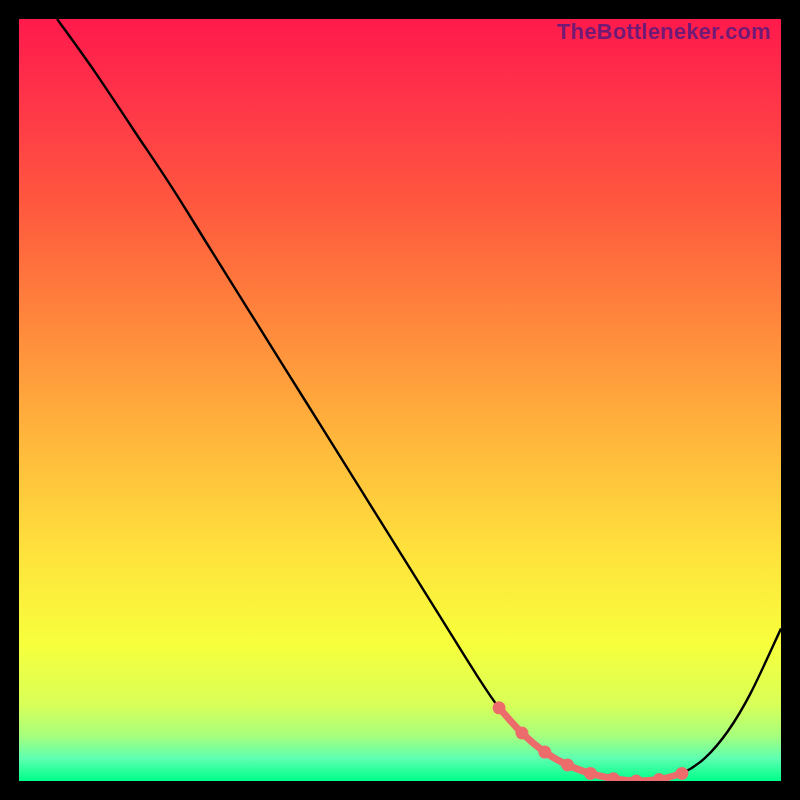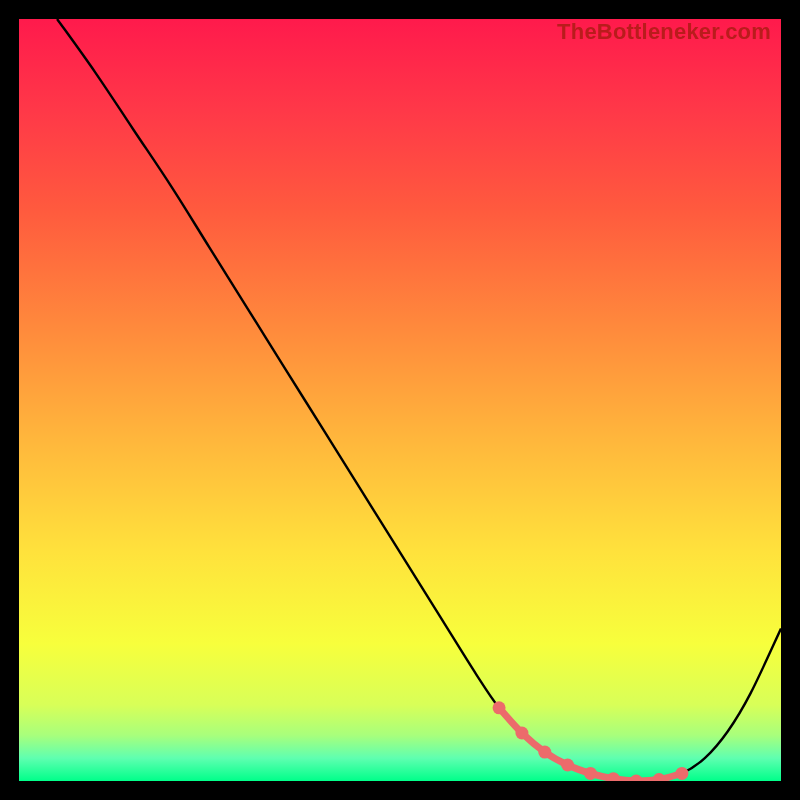--- a/index.html
+++ b/index.html
@@ -38,21 +38,21 @@
     width: 762px;
     height: 762px;
   }
   .watermark {
     position: absolute;
     top: 0px;
     right: 10px;
     font-family: Arial, Helvetica, sans-serif;
     font-size: 22px;
     font-weight: 600;
-    color: #b91c1c;
+    color: #701a75;
     letter-spacing: 0.2px;
     user-select: none;
   }
 </style>
 </head>
 <body>
 <div class="stage">
 
   <div class="plot-outer">
     <div class="plot-inner">

